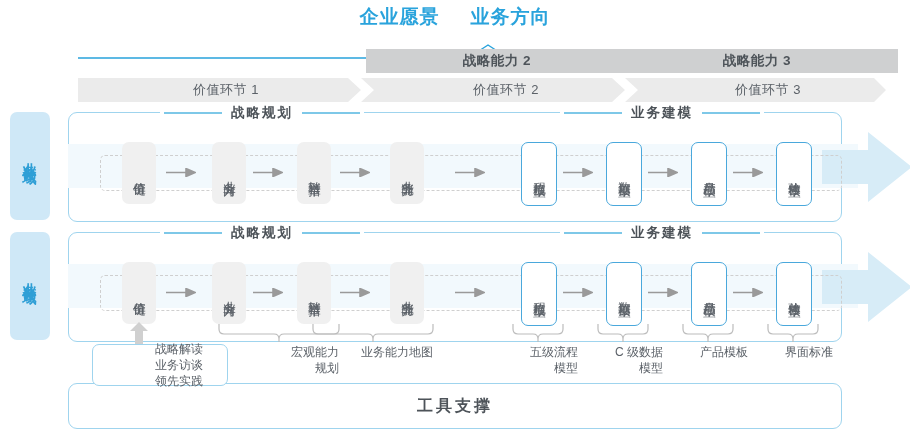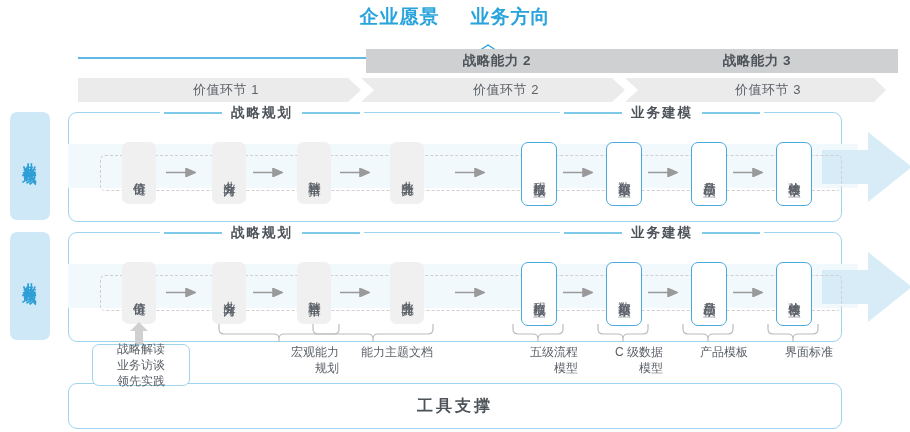--- a/index.html
+++ b/index.html
@@ -231,39 +231,39 @@
       <path d="M0,4.5 L21,4.5 M20,0.5 L29,4.5 L20,8.5 Z" stroke="#9a9a9a" stroke-width="1.6" fill="#9a9a9a"></path>
     </svg>
   <svg class="arw" style="left:733px;top:288px;" viewBox="0 0 30 9">
       <path d="M0,4.5 L21,4.5 M20,0.5 L29,4.5 L20,8.5 Z" stroke="#9a9a9a" stroke-width="1.6" fill="#9a9a9a"></path>
     </svg>
 
   <svg class="upar" style="left:130px;top:322px;" viewBox="0 0 18 26">
     <path d="M5,26 L5,9 L0,9 L9,0 L18,9 L13,9 L13,26 Z" fill="#d0d0d0"></path>
   </svg>
 
-  <div class="strat-box" style="left:92px;top:344px;width:96px;height:40px;">
+  <div class="strat-box" style="left:92px;top:344px;width:96px;height:40px;padding-left:38px;">
     <span>战略解读</span>
     <span>业务访谈</span>
     <span>领先实践</span>
   </div>
 
   <svg class="brace" style="left:218px;top:324px;width:122px;height:18px;" viewBox="0 0 122 18">
     <path d="M1,0 L1,5 Q1,10 6,10 L56,10 Q61,10 61,15 L61,18 L61,15 Q61,10 66,10 L116,10 Q121,10 121,5 L121,0" fill="none" stroke="#bcbcbc" stroke-width="1.2"></path>
   </svg>
   <div class="blabel" style="left:219px;top:344px;width:120px;">
     <div>宏观能力</div>
     <div>规划</div>
   </div>
 
   <svg class="brace" style="left:312px;top:324px;width:122px;height:18px;" viewBox="0 0 122 18">
     <path d="M1,0 L1,5 Q1,10 6,10 L56,10 Q61,10 61,15 L61,18 L61,15 Q61,10 66,10 L116,10 Q121,10 121,5 L121,0" fill="none" stroke="#bcbcbc" stroke-width="1.2"></path>
   </svg>
   <div class="blabel" style="left:313px;top:344px;width:120px;">
-    <div>能力主题文档</div>
+    <div>业务能力地图</div>
   </div>
 
   <svg class="brace" style="left:512px;top:324px;width:52px;height:18px;" viewBox="0 0 52 18">
     <path d="M1,0 L1,5 Q1,10 6,10 L21,10 Q26,10 26,15 L26,18 L26,15 Q26,10 31,10 L46,10 Q51,10 51,5 L51,0" fill="none" stroke="#bcbcbc" stroke-width="1.2"></path>
   </svg>
   <div class="blabel" style="left:498px;top:344px;width:80px;">
     <div>五级流程</div>
     <div>模型</div>
   </div>
 

